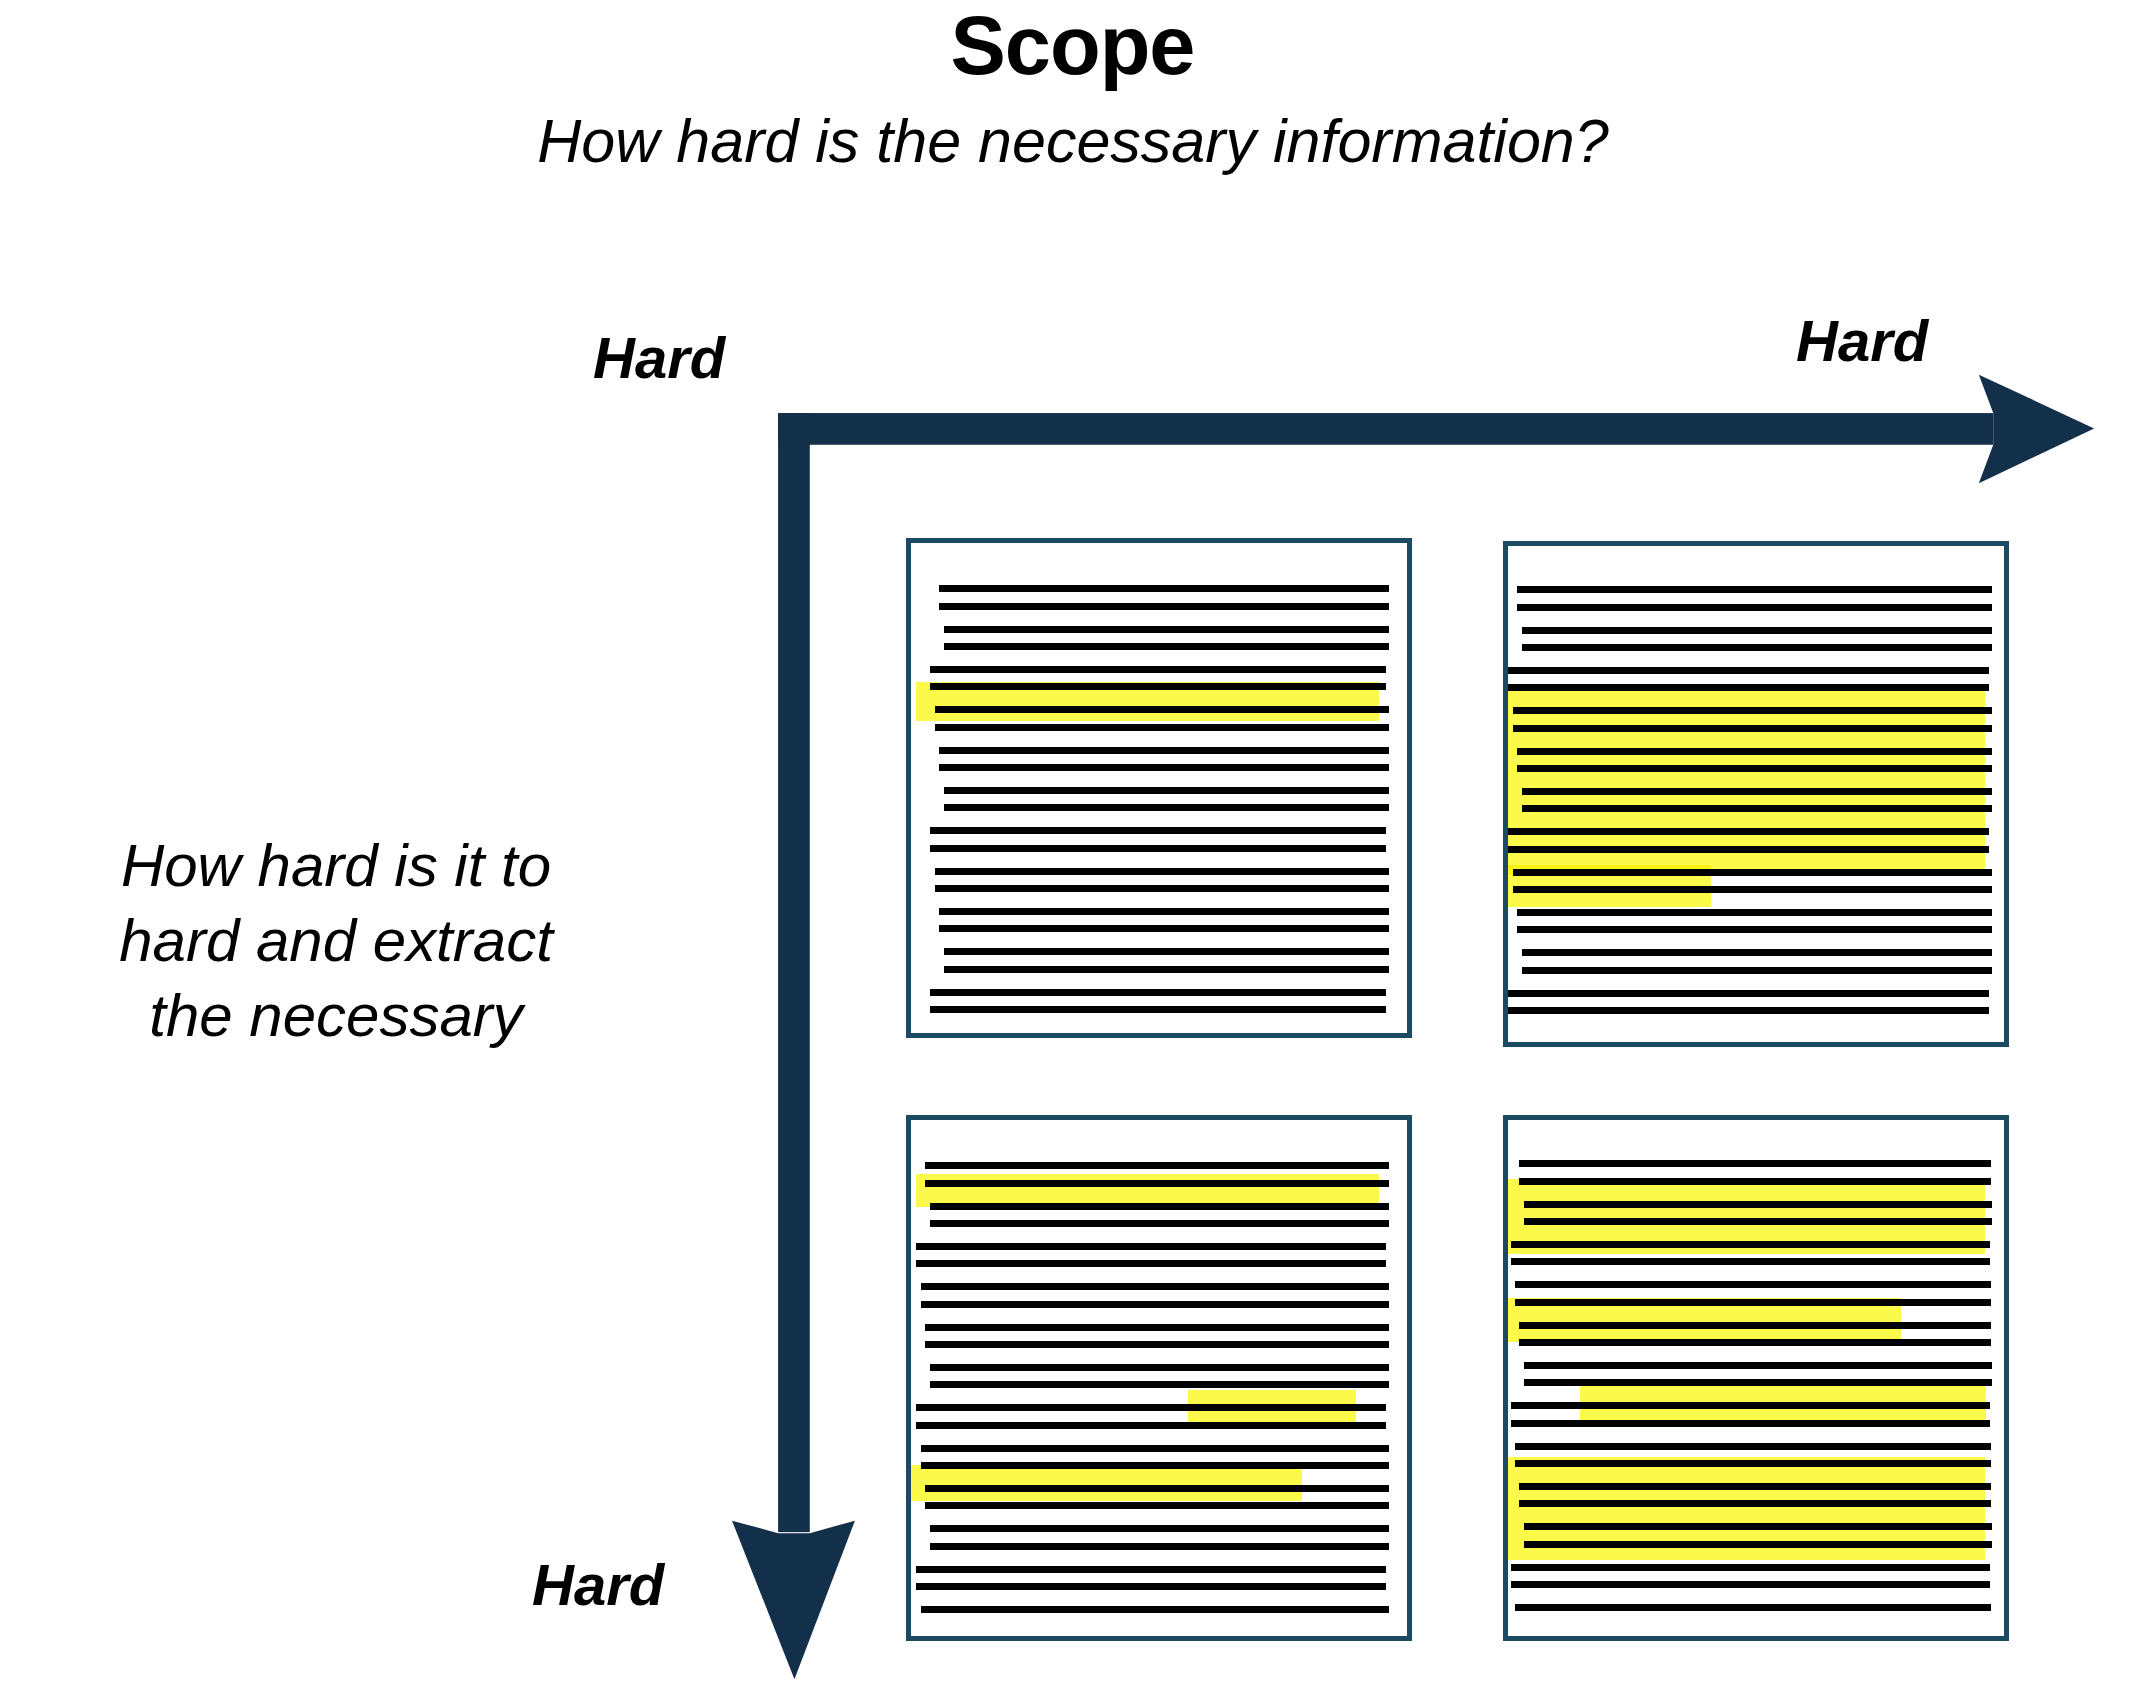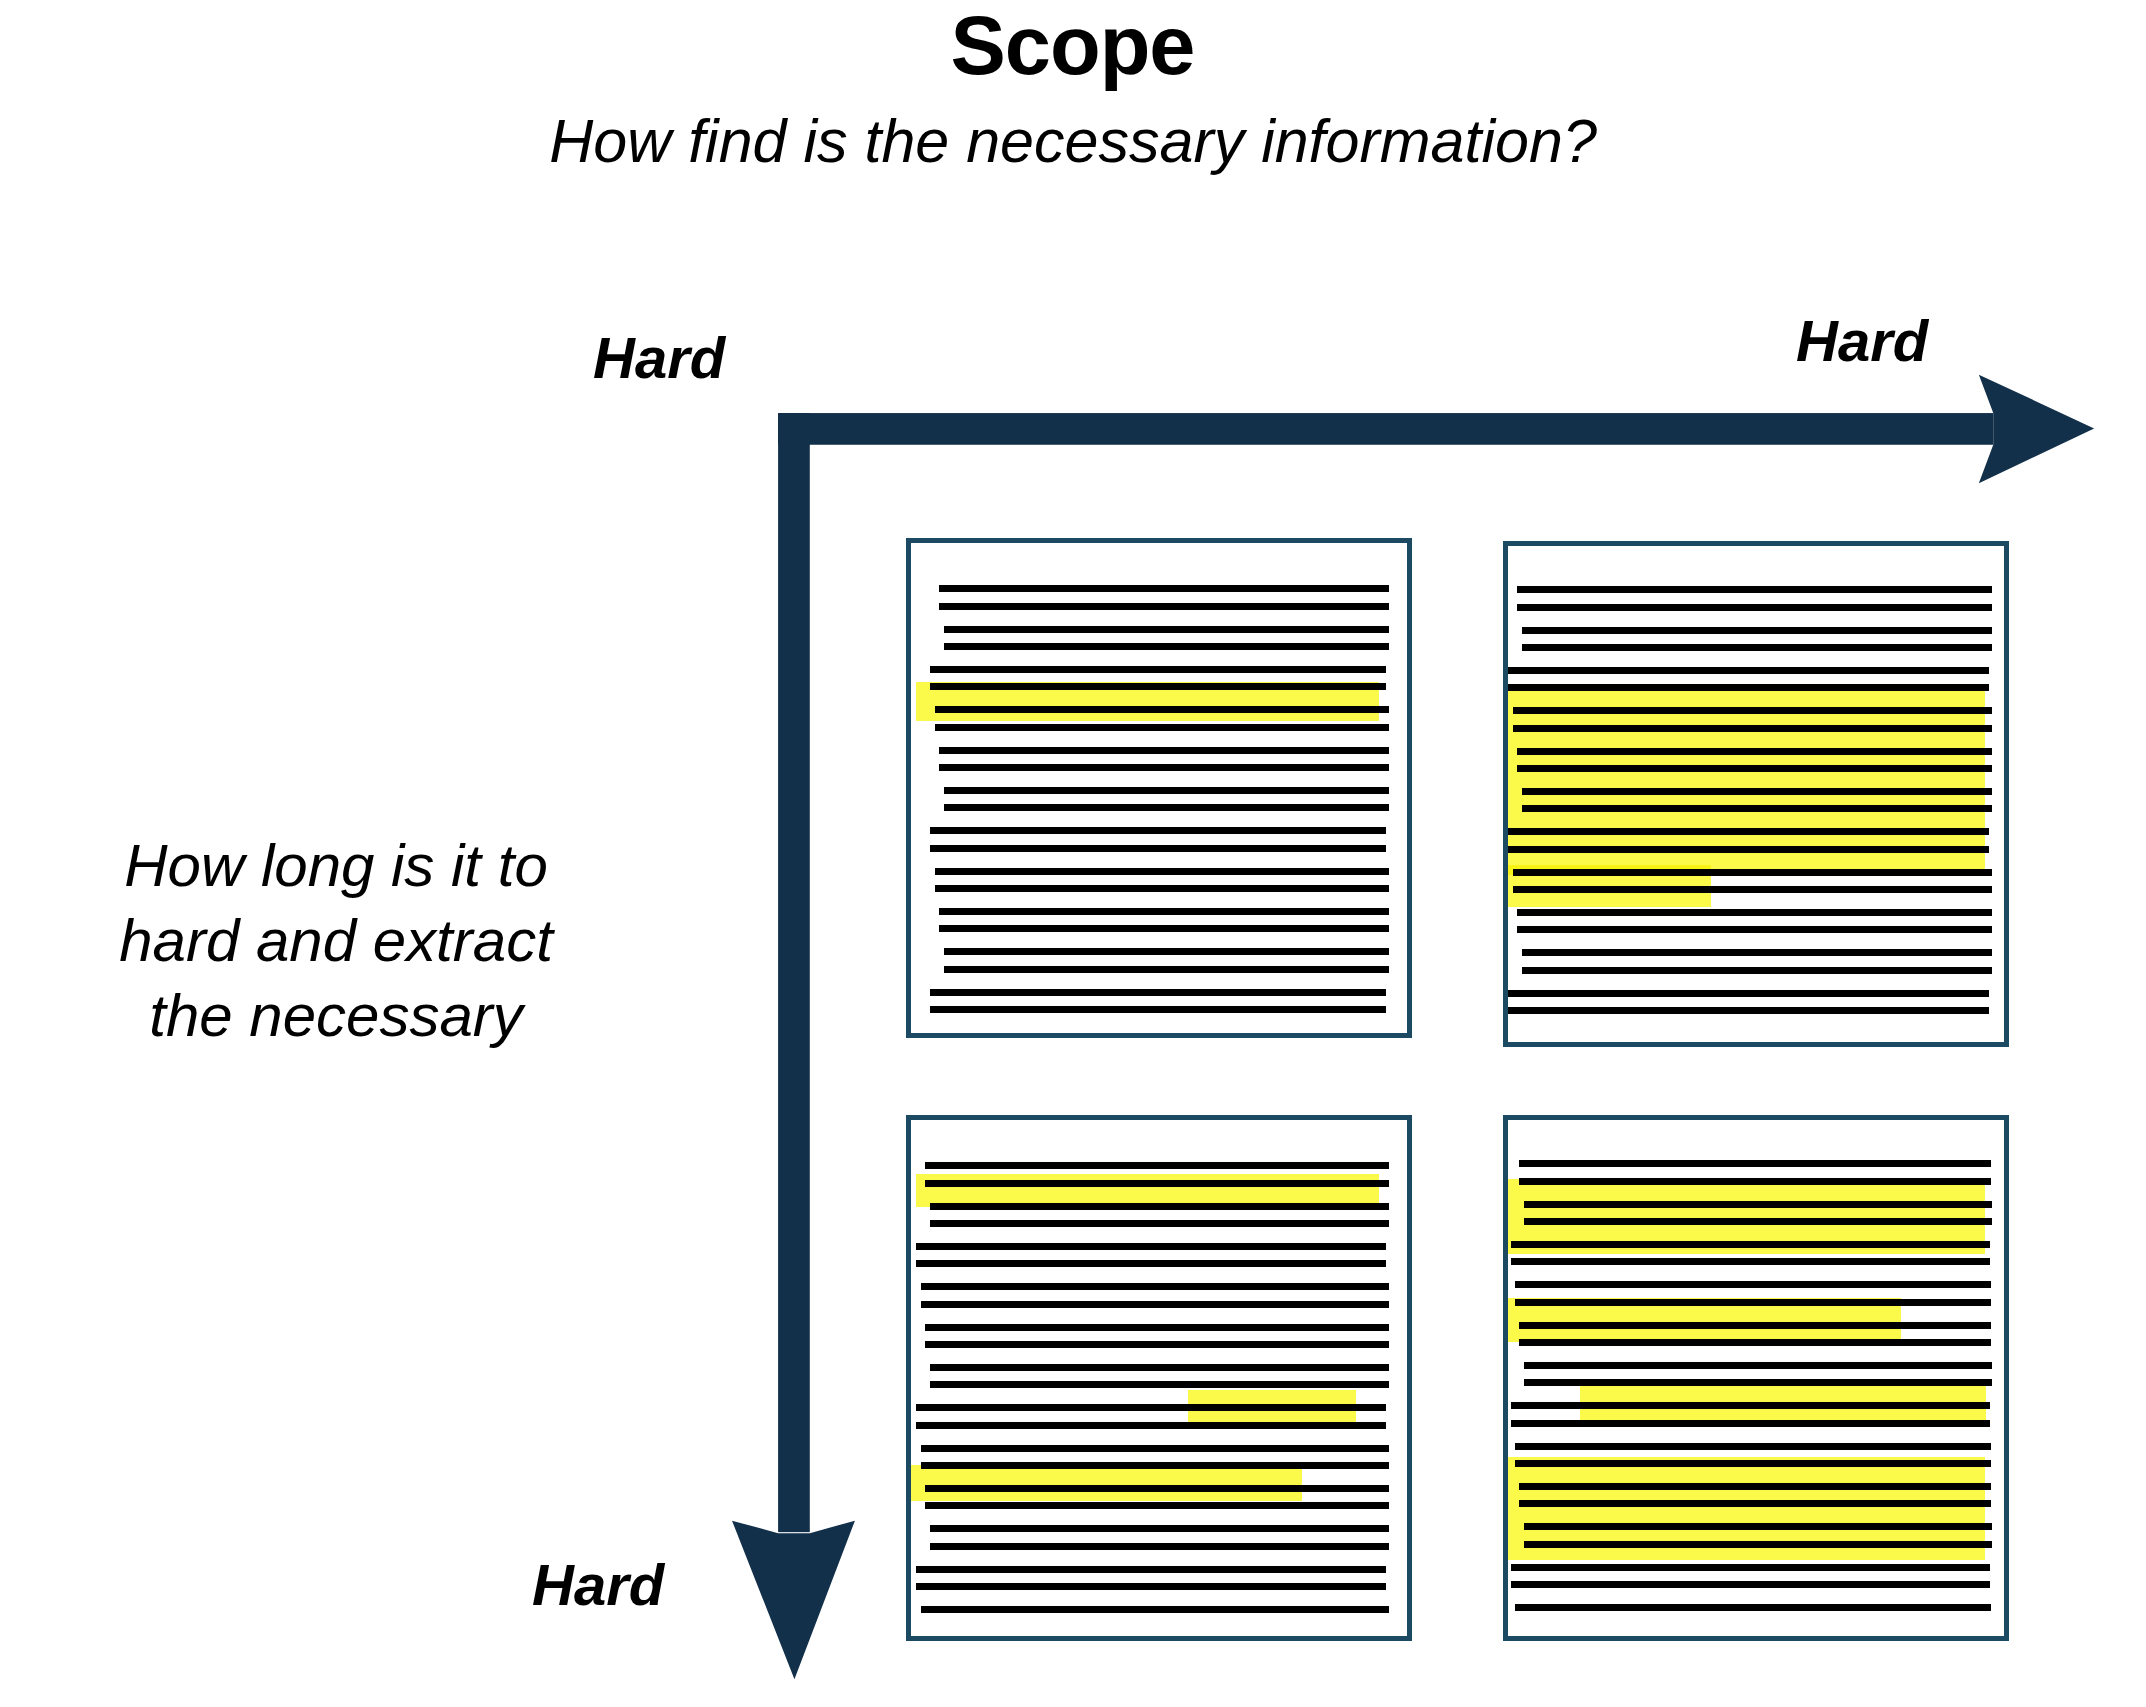--- a/index.html
+++ b/index.html
@@ -110,24 +110,24 @@
   #p2 { left: 1503px; top: 541px;  width: 506px; height: 506px; }
   #p3 { left: 906px;  top: 1115px; width: 506px; height: 526px; }
   #p4 { left: 1503px; top: 1115px; width: 506px; height: 526px; }
 </style>
 </head>
 <body>
 
 <div id="stage">
 
   <div class="scope-title">Scope</div>
-  <div class="scope-sub">How find is the necessary information?</div>
+  <div class="scope-sub">How hard is the necessary information?</div>
 
   <div class="diffusion-sub">
-    <div>How long is it to</div>
+    <div>How hard is it to</div>
     <div>hard and extract</div>
     <div>the necessary</div>
   </div>
 
   <div class="axis-label lbl-easy">Hard</div>
   <div class="axis-label lbl-hard-right">Hard</div>
   <div class="axis-label lbl-hard-bottom">Hard</div>
 
   <svg class="axis-svg" viewBox="0 0 2234 1777">
 

